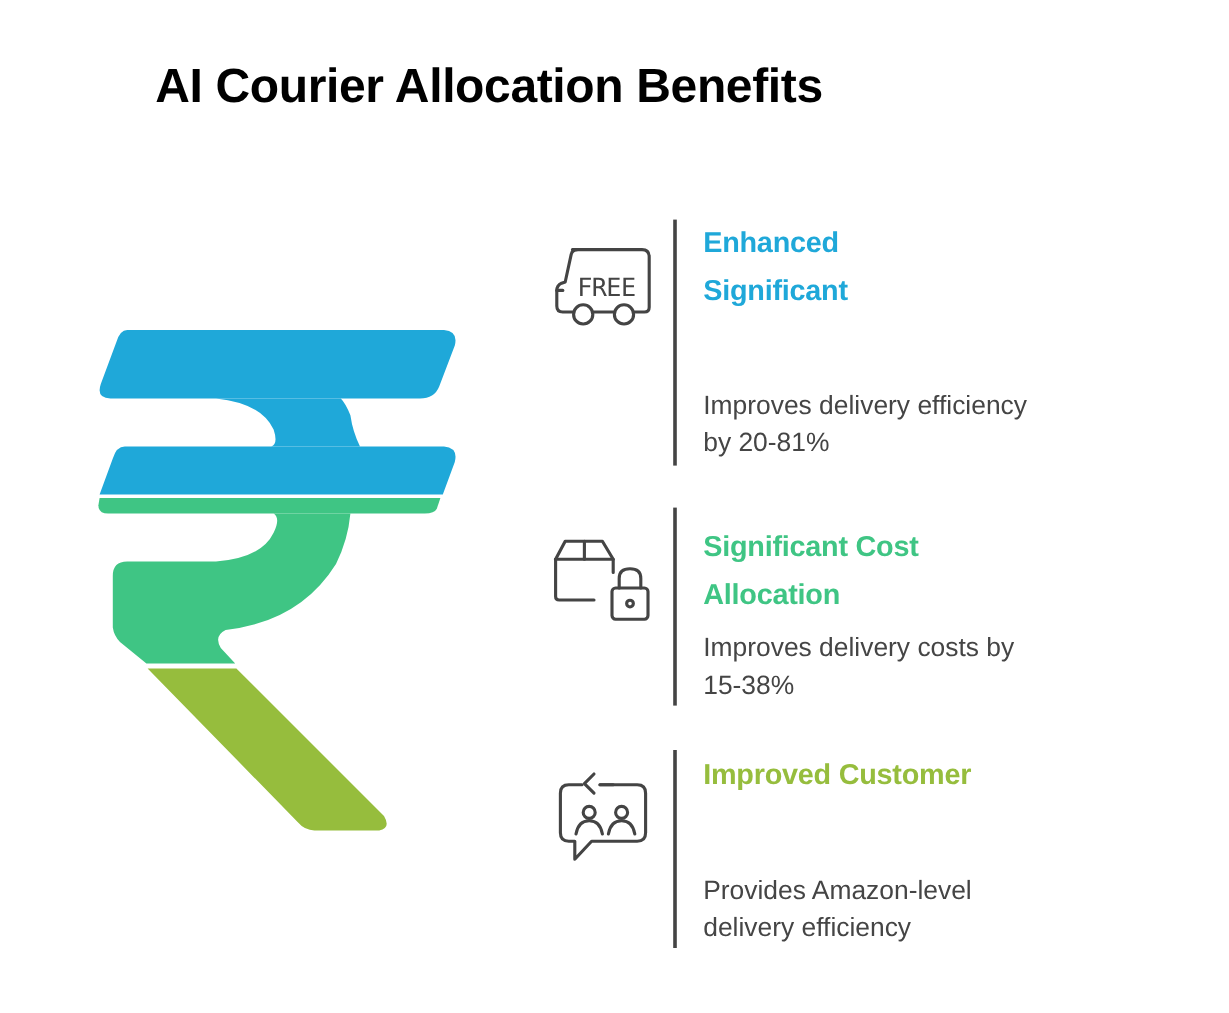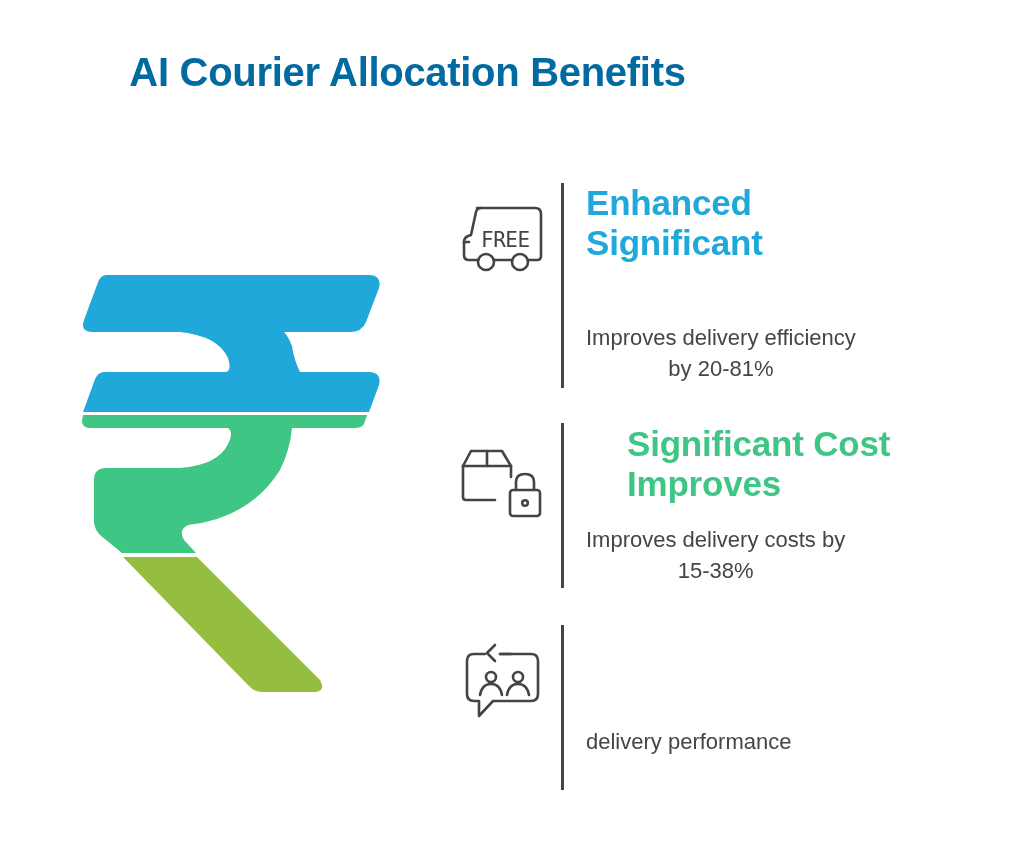--- a/index.html
+++ b/index.html
@@ -1,25 +1,25 @@
 <!DOCTYPE html>
 <html><head>
 <meta charset="utf-8">
 <style>
   html, body { margin: 0; padding: 0; background: #ffffff; }
   body { width: 1024px; height: 844px; position: relative; overflow: hidden;
          font-family: "Liberation Sans", "DejaVu Sans", sans-serif; }
   .title { position: absolute; left: 0; width: 815px; top: 50px; text-align: center;
-           font-size: 40px; font-weight: bold; color: #0369a1; letter-spacing: -0.3px; }
+           font-size: 40px; font-weight: bold; color: #000000; letter-spacing: -0.3px; }
   .rupee { position: absolute; left: 0; top: 0; }
   .item { position: absolute; left: 455px; width: 500px; }
   .icon { position: absolute; left: 0; width: 90px; height: 90px; }
   .divider { position: absolute; left: 106px; width: 3px; background: #444444; }
-  .heading { position: absolute; left: 131px; font-size: 35px; font-weight: bold; line-height: 40px; letter-spacing: -0.2px; }
-  .desc { position: absolute; left: 131px; font-size: 22px; color: #454545; line-height: 31px; text-align: center; }
+  .heading { position: absolute; left: 131px; font-size: 24px; font-weight: bold; line-height: 40px; letter-spacing: -0.2px; }
+  .desc { position: absolute; left: 131px; font-size: 22px; color: #454545; line-height: 31px; }
 </style>
 </head>
 <body>
 
 <div class="title">AI Courier Allocation Benefits</div>
 
 <svg class="rupee" width="420" height="720" viewBox="0 0 420 720">
 
   <path fill="#1FA8D9" d="M106,275 L370,275 Q382,276 379,288 L366,322 Q362,332 350,332 L92,332 Q80,332 84,320 L97,285 Q100,275 106,275 Z"></path>
 
@@ -63,23 +63,23 @@
       <path d="M8,36 L8,67 Q8,70 11,70 L40,70"></path>
       <path d="M8,36 L56,36"></path>
       <path d="M8,36 L16,21 L47,21 L56,36 L56,47"></path>
       <path d="M32,21 L32,36"></path>
       <rect x="55" y="60" width="30" height="26" rx="3"></rect>
       <path d="M61,60 L61,52 Q61,44 70,44 Q79,44 79,52 L79,60"></path>
       <circle cx="70" cy="73" r="2.8"></circle>
     </g>
   </svg>
   <div class="divider" style="top:3px;height:165px;"></div>
-  <div class="heading" style="top:4px;color:#3FC584;margin-left:41px;">
+  <div class="heading" style="top:16px;color:#3FC584;">
     <div>Significant Cost</div>
-    <div>Improves</div>
+    <div>Allocation</div>
   </div>
   <div class="desc" style="top:104px;">
     <div>Improves delivery costs by</div>
     <div>15-38%</div>
   </div>
 </div>
 
 <div class="item" style="top:622px;height:170px;">
   <svg class="icon" style="top:10px;" viewBox="0 0 90 90">
     <g fill="none" stroke="#444" stroke-width="2.6" stroke-linejoin="round" stroke-linecap="round">
@@ -87,17 +87,19 @@
       <path d="M45,22 L56,22"></path>
       <path d="M40,13 L32,21 L40,29"></path>
       <circle cx="36" cy="45" r="5"></circle>
       <path d="M25,63 Q27,52 36,52 Q45,52 47,63"></path>
       <circle cx="63" cy="45" r="5"></circle>
       <path d="M52,63 Q54,52 63,52 Q72,52 74,63"></path>
     </g>
   </svg>
   <div class="divider" style="top:3px;height:165px;"></div>
   <div class="heading" style="top:4px;color:#96BD3D;">
+    <div>Improved Customer</div>
   </div>
   <div class="desc" style="top:104px;">
-    <div>delivery performance</div>
+    <div>Provides Amazon-level</div>
+    <div>delivery efficiency</div>
   </div>
 </div>
 
 </body></html>

